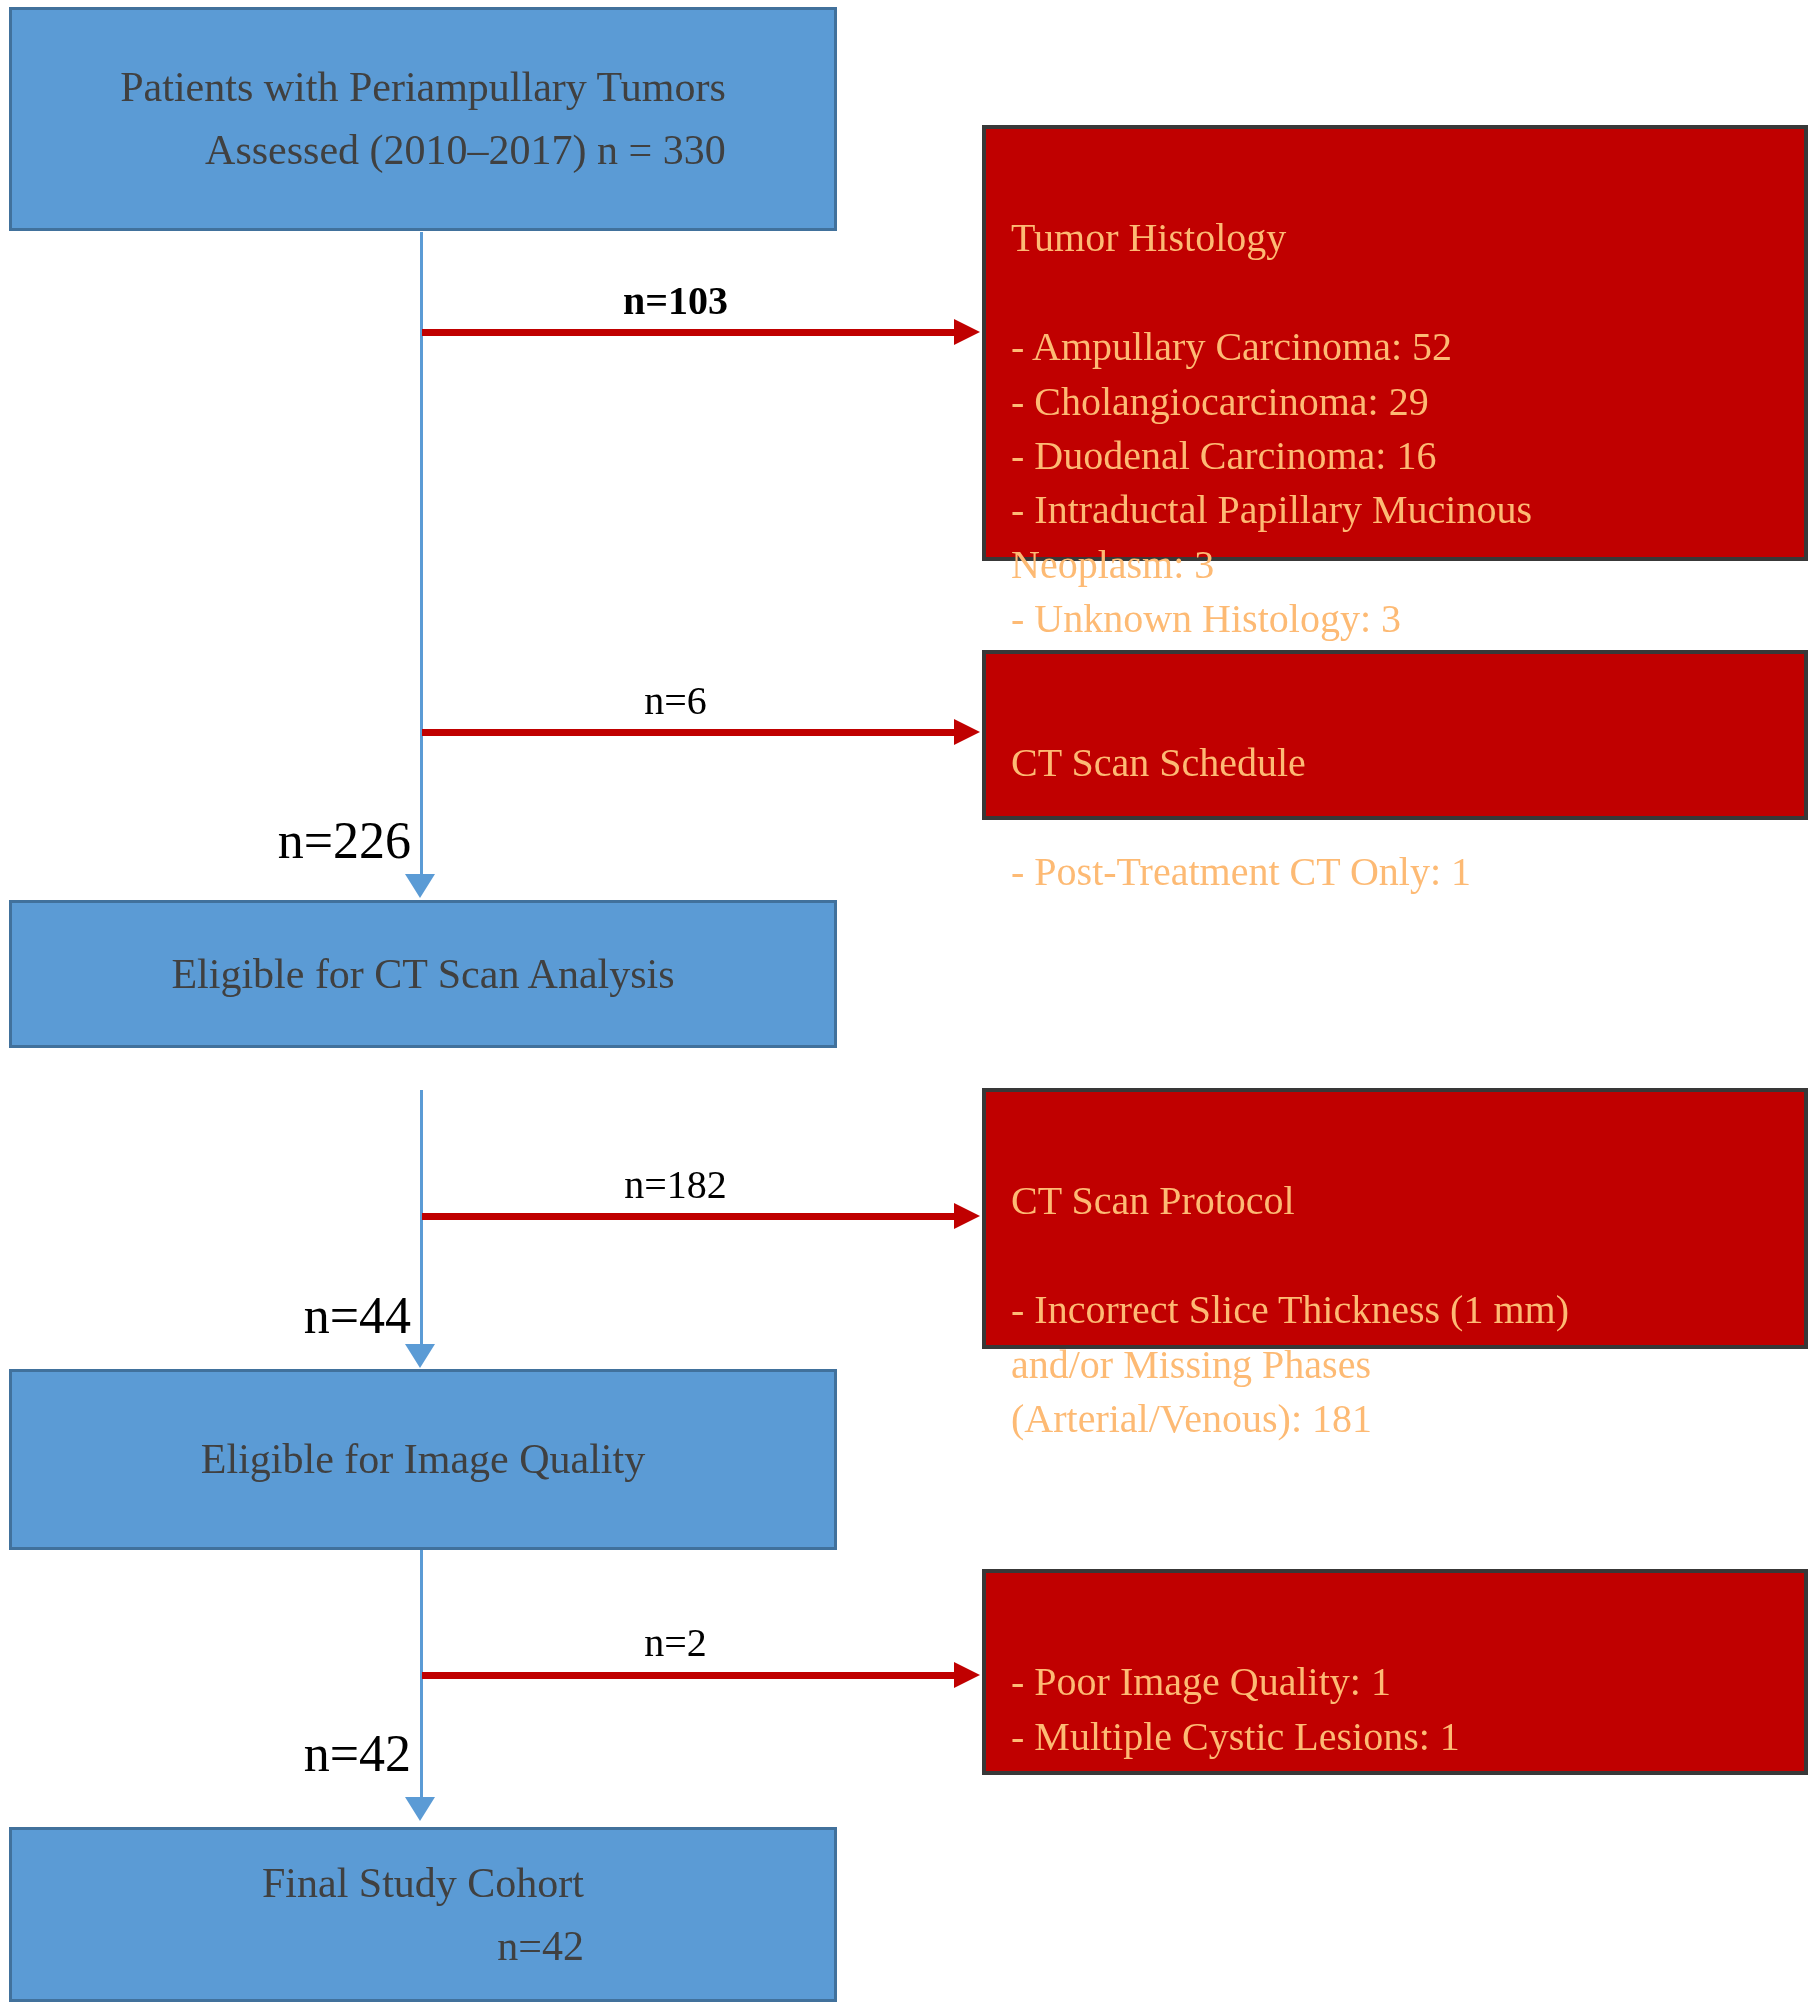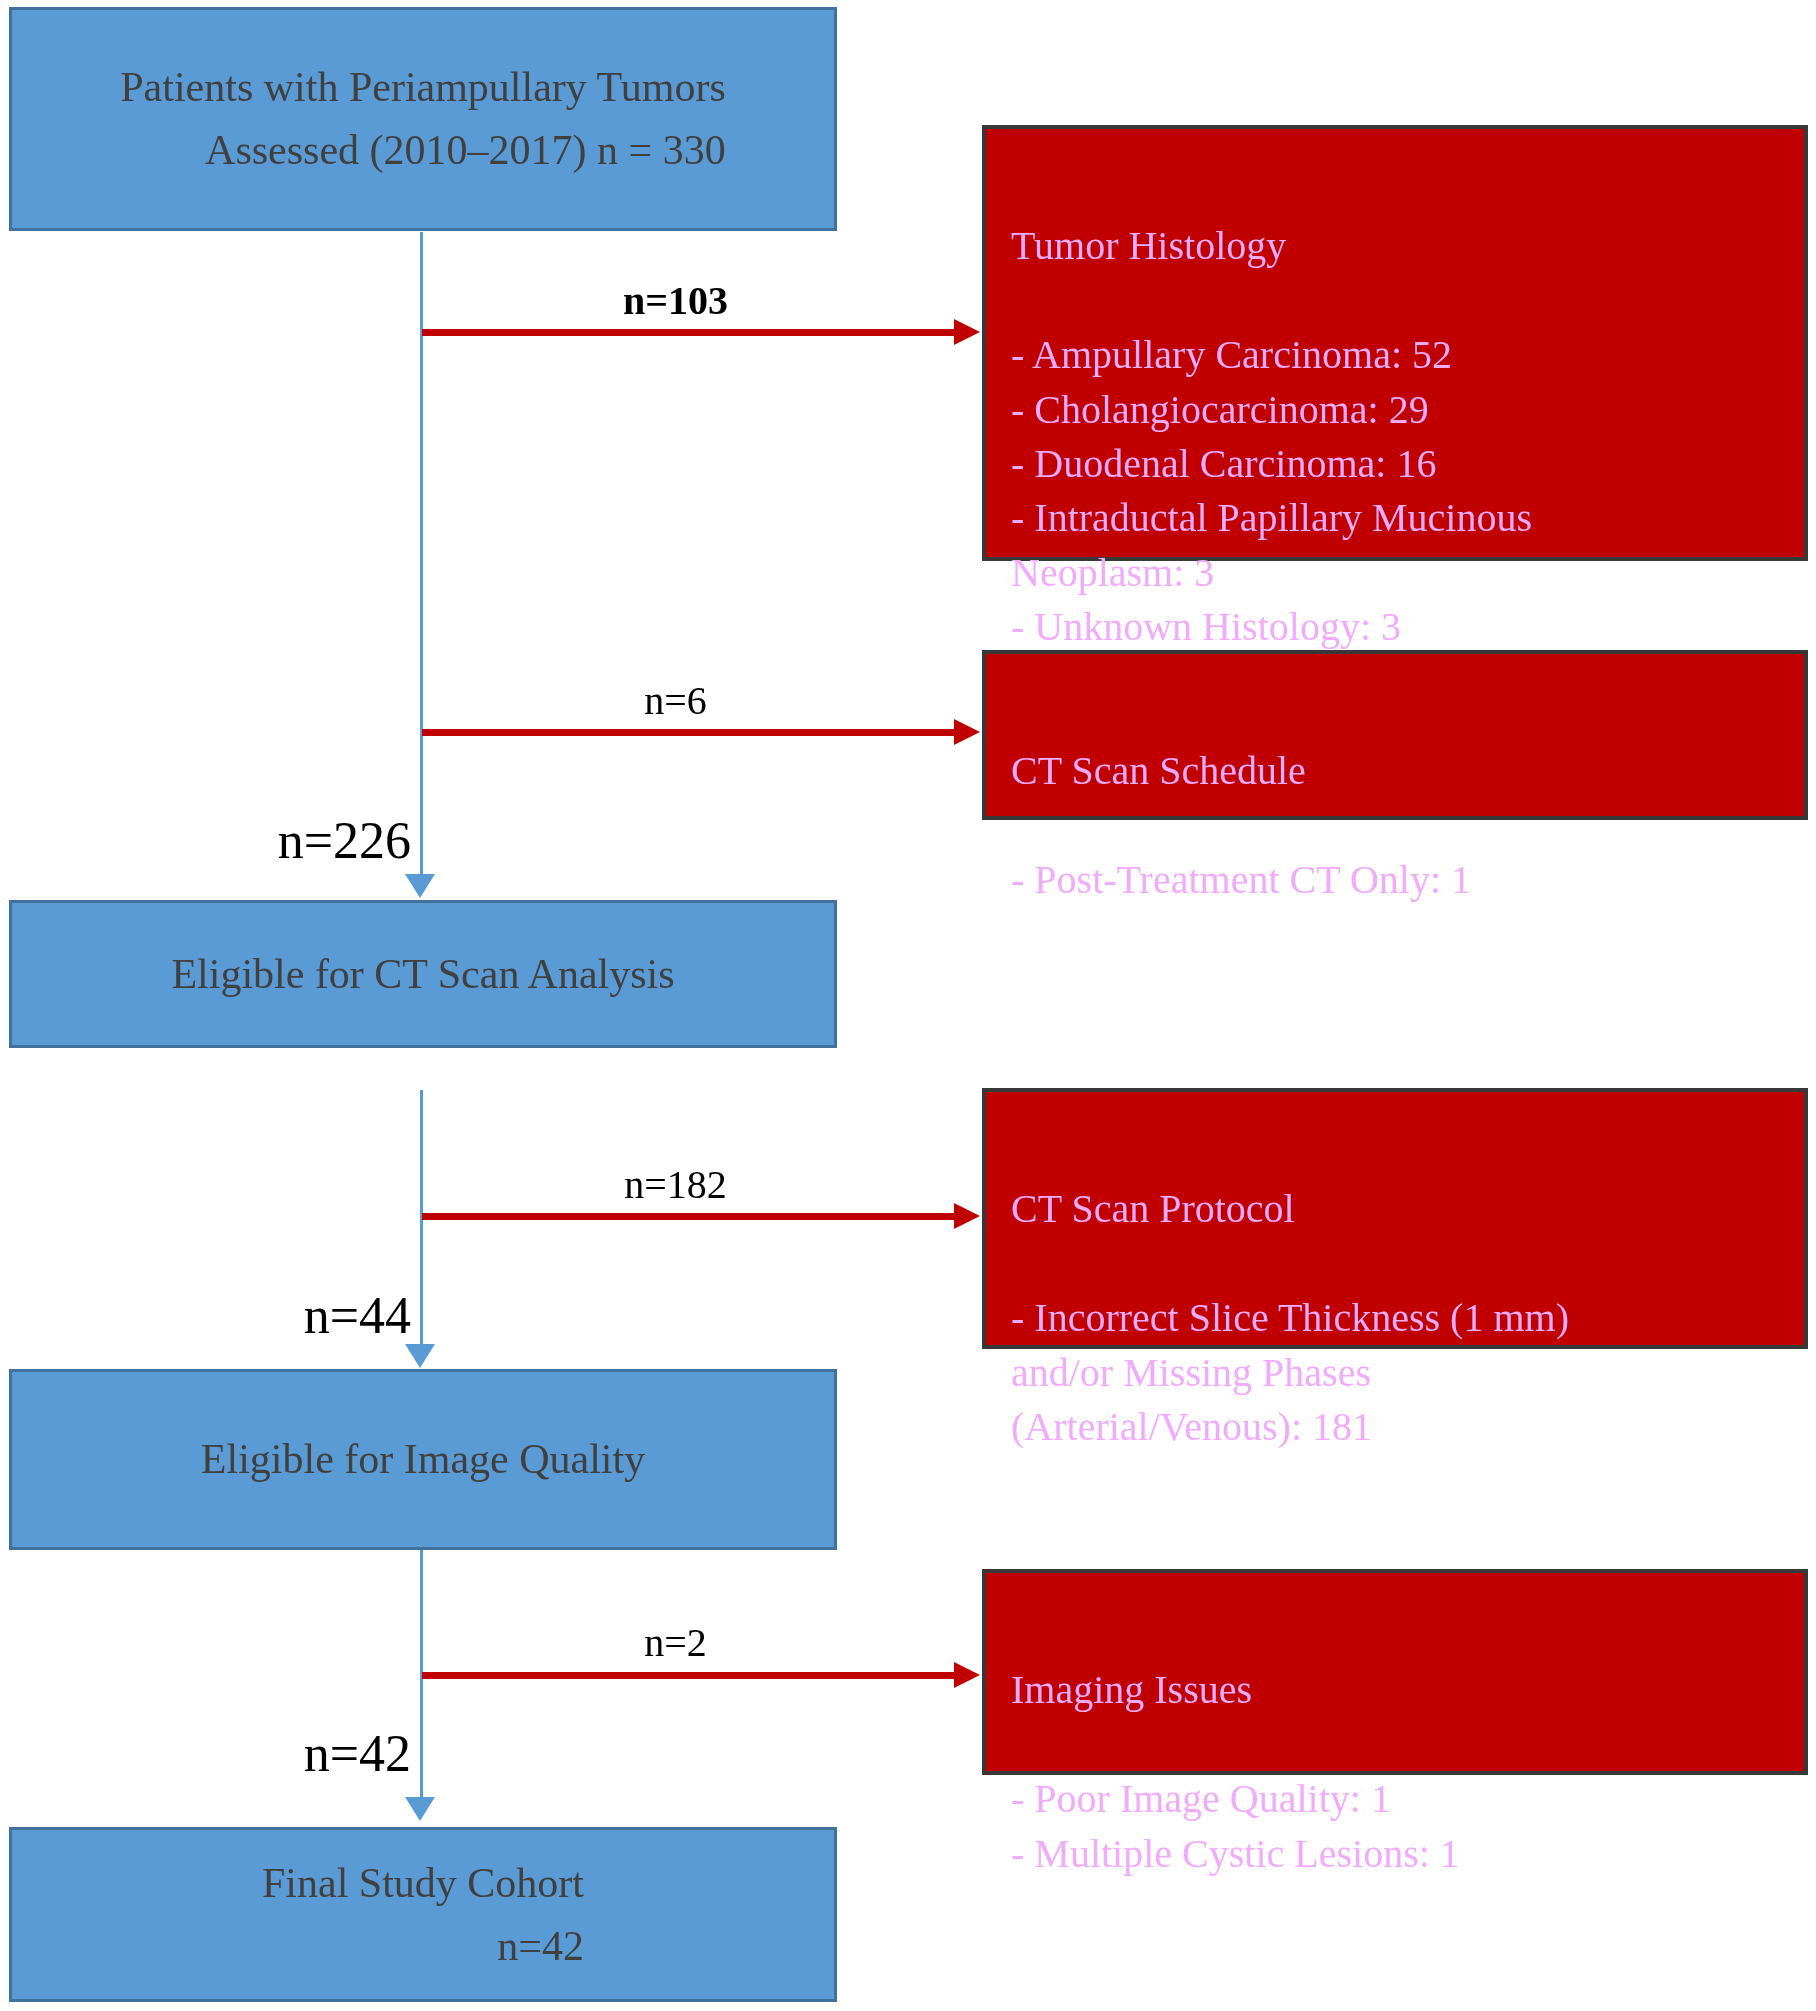--- a/index.html
+++ b/index.html
@@ -35,24 +35,24 @@
   #stage-4 { top: 1827px; height: 175px; }
 
   
   .excl {
     position: absolute;
     left: 982px;
     width: 826px;
     box-sizing: border-box;
     background: var(--exclusion-fill, #C00000);
     border: 4.5px solid var(--exclusion-border, #383838);
-    color: #f0abfc;
+    color: #fdba74;
     font-size: 40px;
     line-height: 1.36;
-    padding: 36px 25px;
+    padding: 28px 25px;
     white-space: pre-line;
   }
   #excl-1 { top: 125px;  height: 436px; }
   #excl-2 { top: 650px;  height: 170px; }
   #excl-3 { top: 1088px; height: 261px; }
   #excl-4 { top: 1569px; height: 206px; }
   .excl-title   { white-space: pre-line; }
   .excl-details { white-space: pre-line; }
 
   
@@ -153,21 +153,20 @@
     <div class="excl-title">CT Scan Schedule</div>
     <div class="excl-details">- Post-Treatment CT Only: 1</div>
   </div>
   <div class="excl" id="excl-3">
     <div class="excl-title">CT Scan Protocol</div>
     <div class="excl-details">- Incorrect Slice Thickness (1 mm)
 and/or Missing Phases
 (Arterial/Venous): 181</div>
   </div>
   <div class="excl" id="excl-4">
-    <div class="excl-title">Imaging Issues</div>
     <div class="excl-details">- Poor Image Quality: 1
 - Multiple Cystic Lesions: 1</div>
   </div>
 
   <div class="vline" id="vline-1"></div>
   <div class="vhead" id="vhead-1"></div>
   <div class="vline" id="vline-2"></div>
   <div class="vhead" id="vhead-2"></div>
   <div class="vline" id="vline-3"></div>
   <div class="vhead" id="vhead-3"></div>

